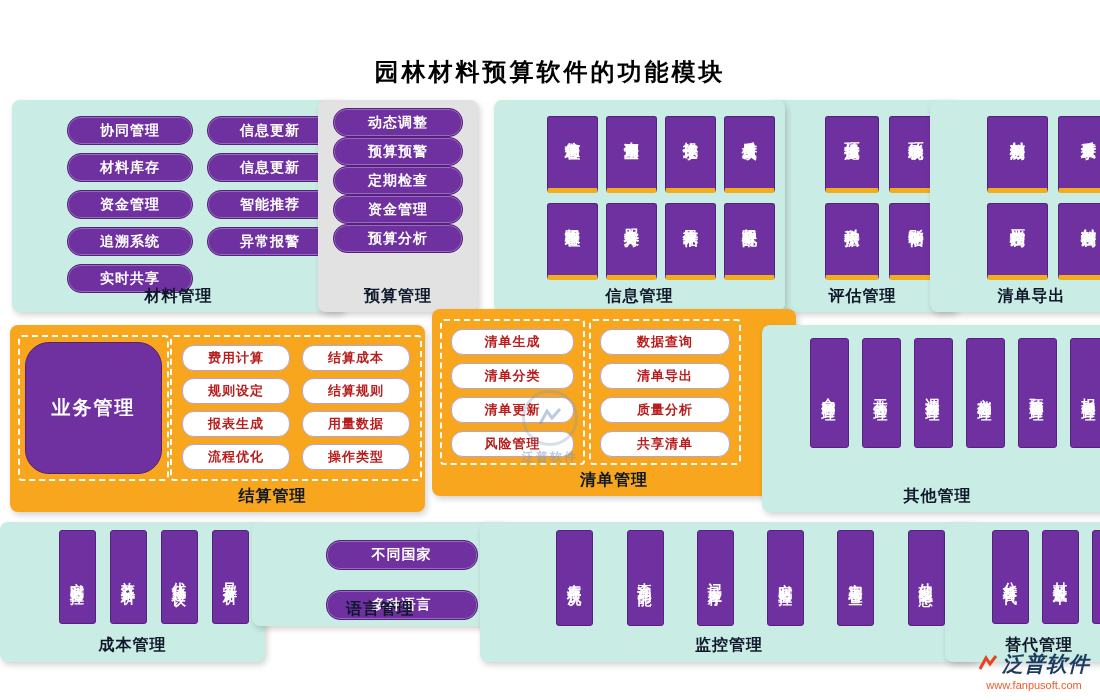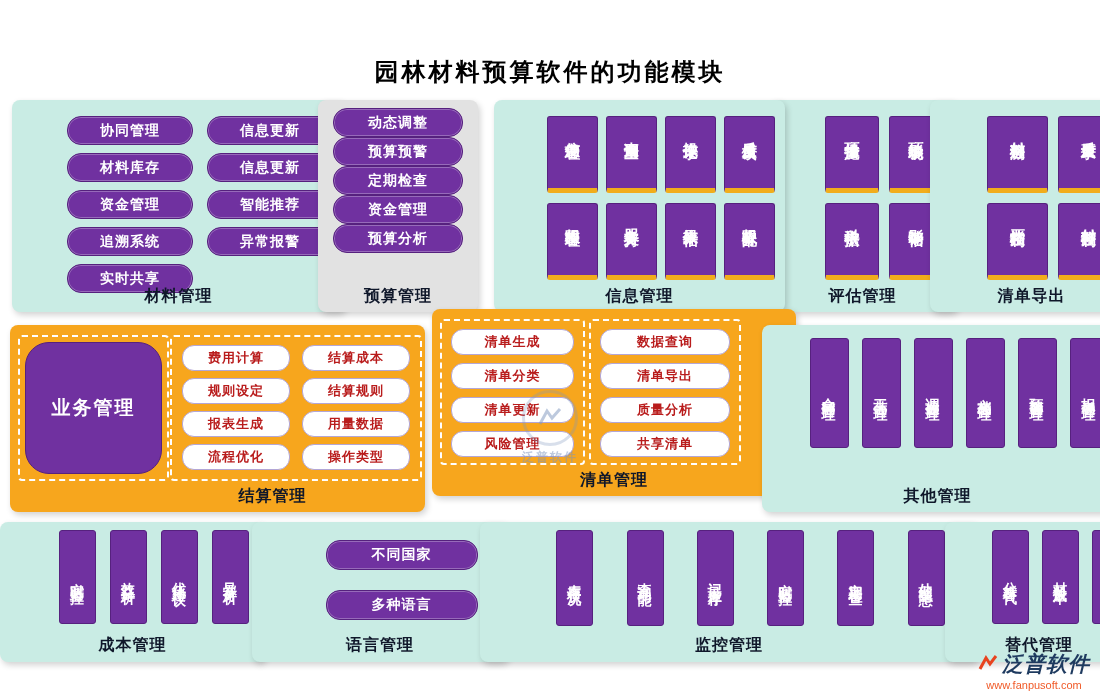--- a/index.html
+++ b/index.html
@@ -69,21 +69,21 @@
   #dash-list-left{left:8px;top:10px;width:141px;height:142px;}
   #dash-list-right{left:157px;top:10px;width:148px;height:142px;}
   .vstack{display:flex;flex-direction:column;gap:8px;padding:8px 9px;}
 
   .vrow{display:flex;justify-content:center;gap:13px;}
   #panel-other .vrow{padding-top:13px;}
   #panel-other .vbox{width:37px;height:108px;}
 
   
   #panel-cost{left:0;top:522px;width:222px;height:140px;}
-  #panel-language{left:252px;top:522px;width:213px;height:140px;}
+  #panel-language{left:252px;top:522px;width:213px;height:104px;}
   #panel-monitor{left:480px;top:522px;width:455px;height:140px;}
   #panel-replace{left:945px;top:522px;width:145px;height:140px;}
 
   #panel-cost .vrow{padding-top:8px;gap:14px;}
   #panel-cost .vbox{width:35px;height:92px;}
   #panel-language .stack{padding-top:18px;gap:20px;}
   #panel-language .pill{width:150px;height:28px;}
   #panel-monitor .vrow{justify-content:space-evenly;padding-top:8px;gap:0;}
   #panel-monitor .vbox{width:35px;height:94px;}
   #panel-replace .vrow{padding-top:8px;gap:13px;}

